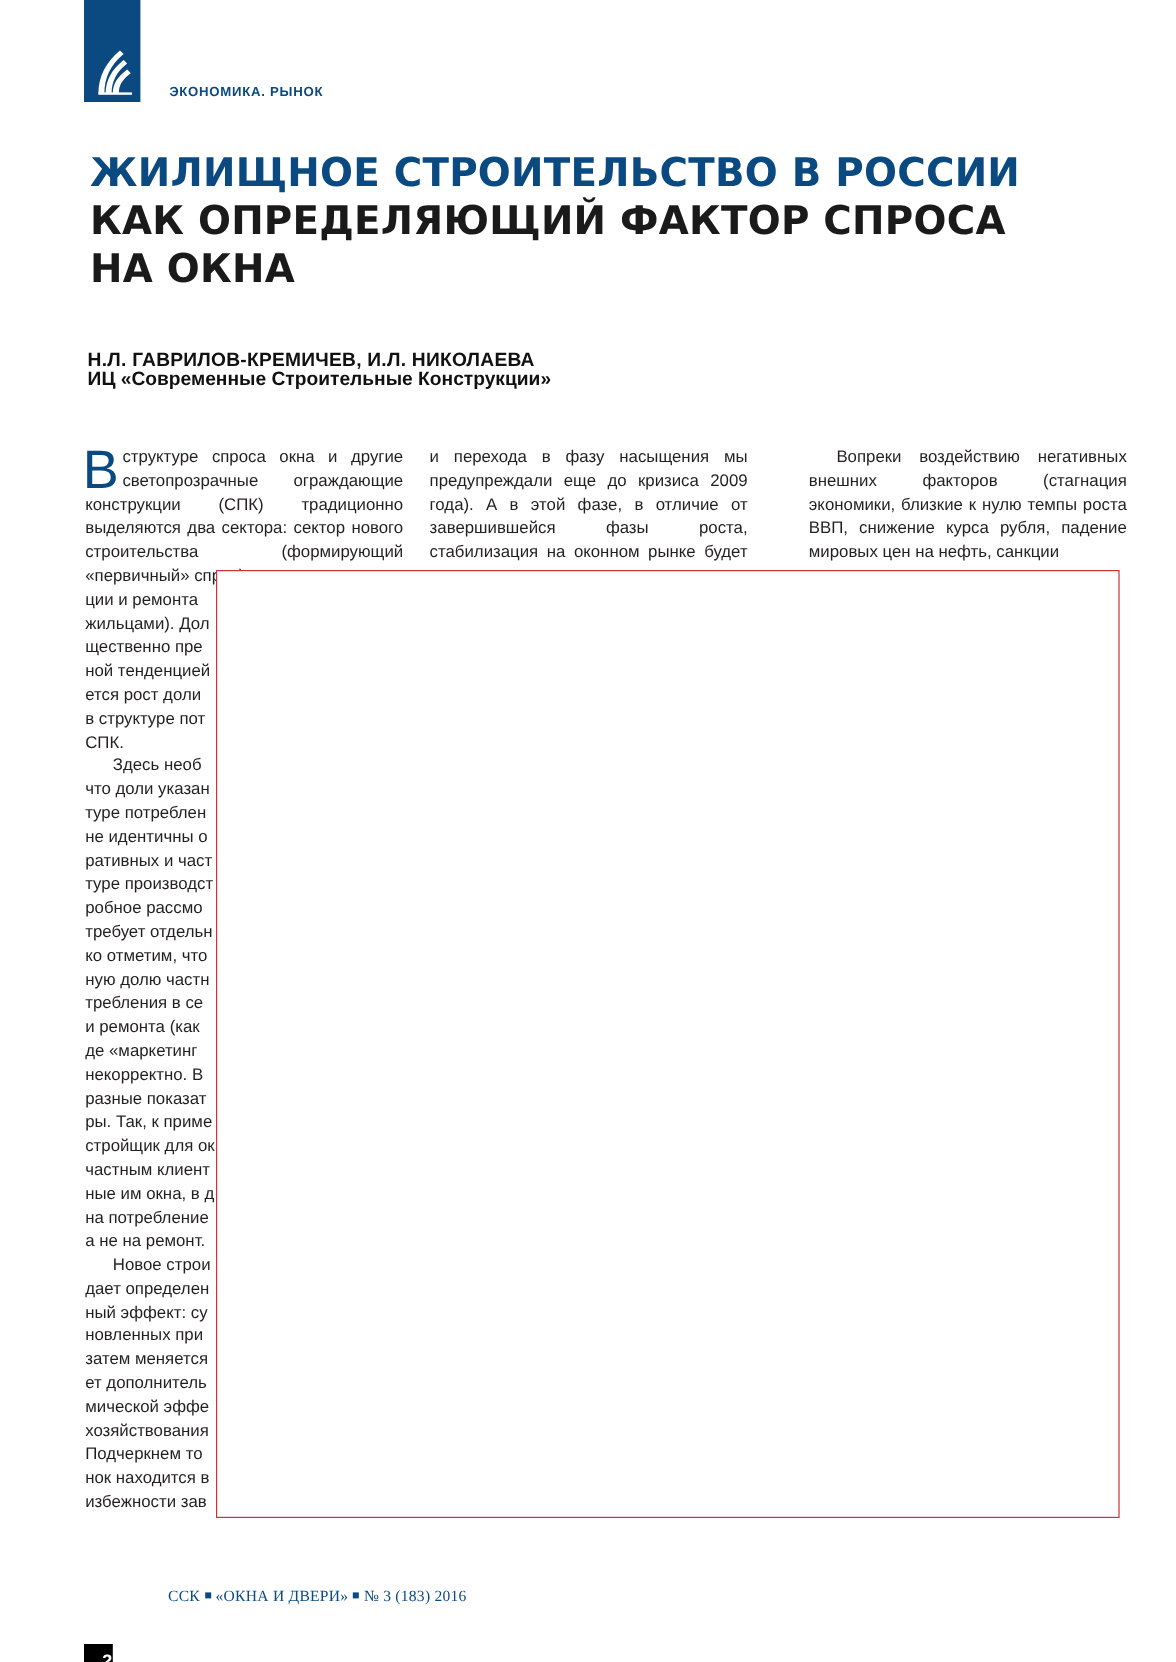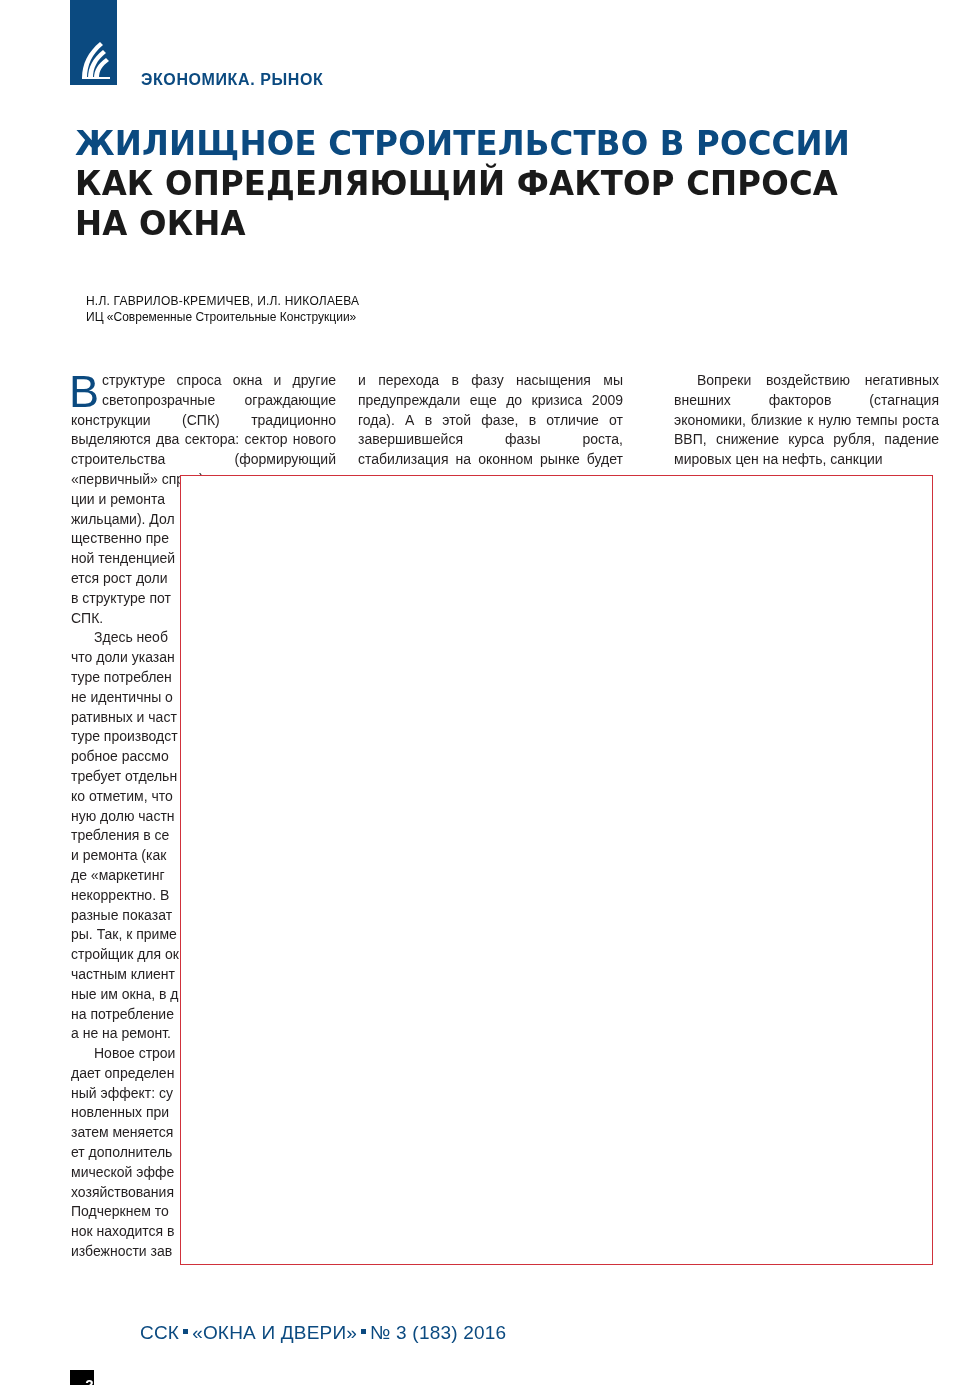--- a/index.html
+++ b/index.html
@@ -12,34 +12,34 @@
   .blue-tab-top {
     position: absolute; left: 70px; top: 0; width: 47px; height: 85px;
     background: #0b4a80;
   }
   .logo {
     position: absolute; left: 6px; top: 36px; width: 36px; height: 44px;
   }
   .section-label {
     position: absolute; left: 141px; top: 71px;
     font-family: "Liberation Sans", sans-serif; font-weight: bold;
-    font-size: 16px; letter-spacing: 0.6px; color: #0b4a80;
+    font-size: 11px; letter-spacing: 0.6px; color: #0b4a80;
   }
   .title {
     position: absolute; left: 75px; top: 124px; width: 880px;
     font-family: "DejaVu Sans", sans-serif; font-weight: bold;
     font-size: 33px; line-height: 40px; letter-spacing: 0.2px;
     transform: scaleX(0.98); transform-origin: left top;
   }
   .title .l1 { color: #0b4a80; display: block; }
   .title .l2, .title .l3 { color: #1a1a1a; display: block; }
   .authors {
-    position: absolute; left: 86px; top: 293px;
-    font-family: "Liberation Sans", sans-serif; font-weight: normal;
-    font-size: 12px; line-height: 16px; color: #111;
+    position: absolute; left: 73px; top: 293px;
+    font-family: "Liberation Sans", sans-serif; font-weight: bold;
+    font-size: 16px; line-height: 16px; color: #111;
   }
   .authors .names { letter-spacing: 0.2px; }
   .col {
     position: absolute; top: 371px; width: 265px;
     font-family: "Liberation Sans", sans-serif;
     font-size: 14px; line-height: 19.8px; color: #231f20;
     text-align: justify;
   }
   .col1 { left: 71px; }
   .col2 { left: 358px; }
@@ -58,21 +58,21 @@
     position: absolute; left: 70px; top: 1370px; width: 24px; height: 70px;
     background: #000000;
   }
   .page-number {
     position: absolute; left: 0; top: 6px; width: 47px; text-align: center;
     color: #fff; font-family: "Liberation Sans", sans-serif; font-weight: bold;
     font-size: 15px;
   }
   .footer-text {
     position: absolute; left: 140px; top: 1322px;
-    font-family: Liberation Sans, sans-serif; font-size: 19px;
+    font-family: Liberation Serif, serif; font-size: 13px;
     color: #0b4a80; letter-spacing: 0.2px;
   }
   .footer-text .sq {
     display: inline-block; width: 5px; height: 5px; background: #0b4a80;
     margin: 0 4px; vertical-align: middle; position: relative; top: -2px;
   }
 </style>
 </head>
 <body>
 

